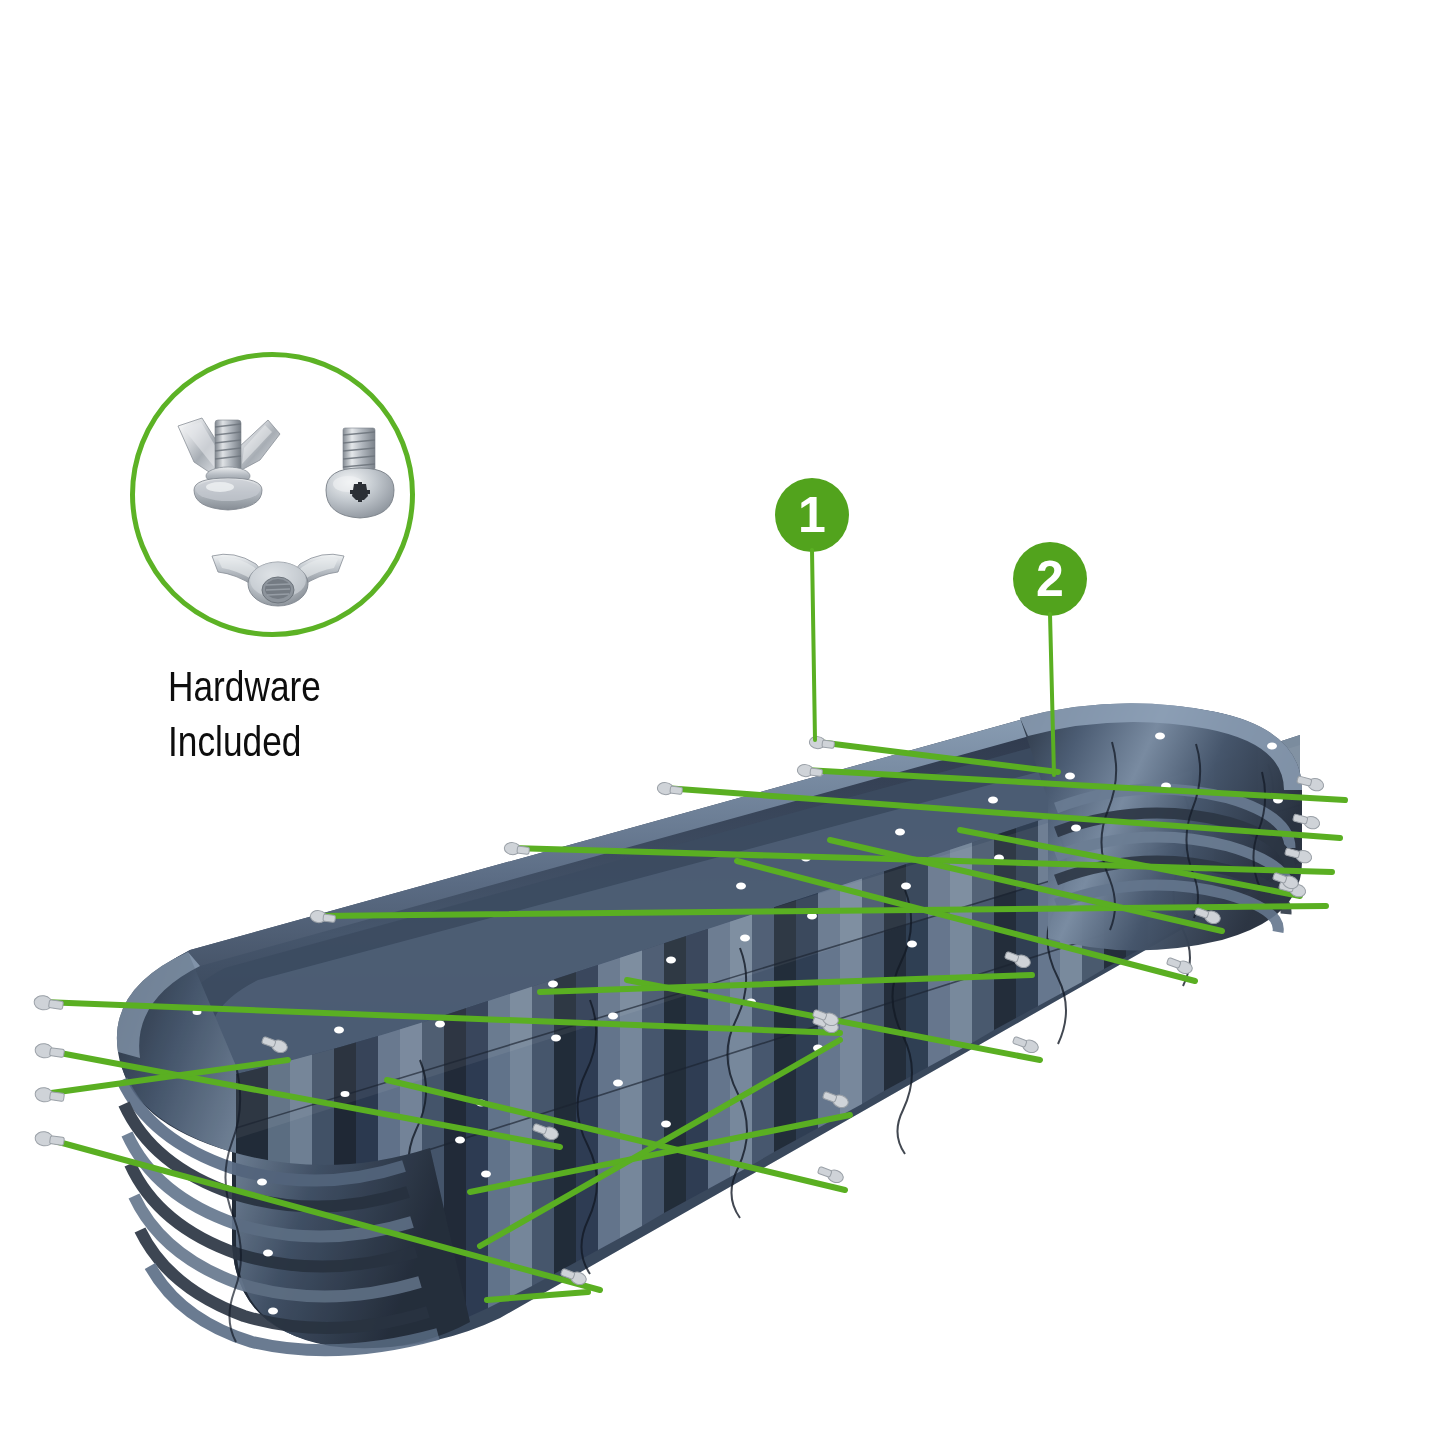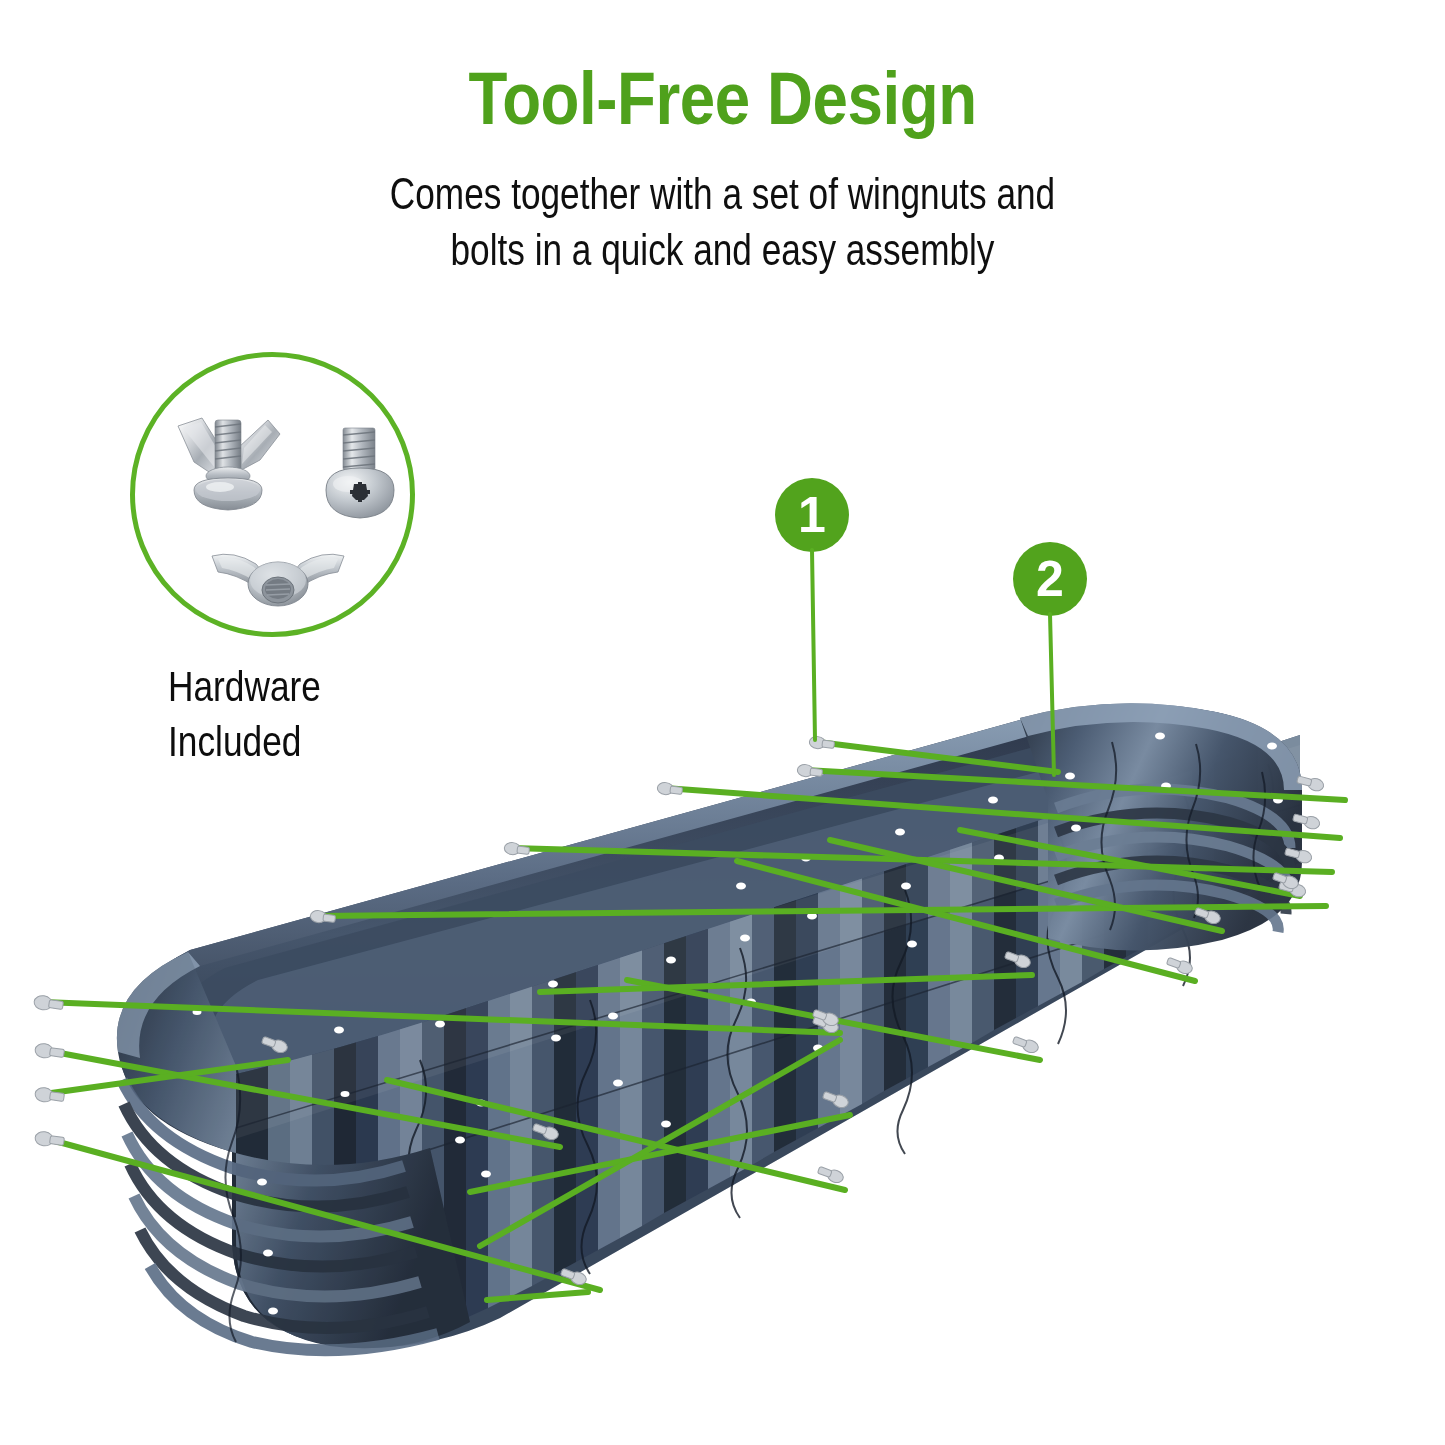--- a/index.html
+++ b/index.html
@@ -105,27 +105,20 @@
     width: 1445px;
     height: 1445px;
     pointer-events: none;
   }
 </style>
 </head>
 <body>
 
 <div id="page">
 
-  <div id="header">
-    <div id="title">Tool-Free Design</div>
-    <div id="subtitle">
-      <span class="sub-line">Comes together with a set of wingnuts and</span>
-      <span class="sub-line">bolts in a quick and easy assembly</span>
-    </div>
-  </div>
 
   <div id="hardware-badge">
     <div id="hardware-ring"></div>
 
     <svg class="hw-part" id="hw-wingnut-bolt" viewBox="0 0 122 122">
       <defs>
         <linearGradient id="steelA" x1="0" y1="0" x2="1" y2="1">
           <stop offset="0" stop-color="#ffffff"></stop>
           <stop offset="0.30" stop-color="#d7dade"></stop>
           <stop offset="0.55" stop-color="#a7adb4"></stop>

